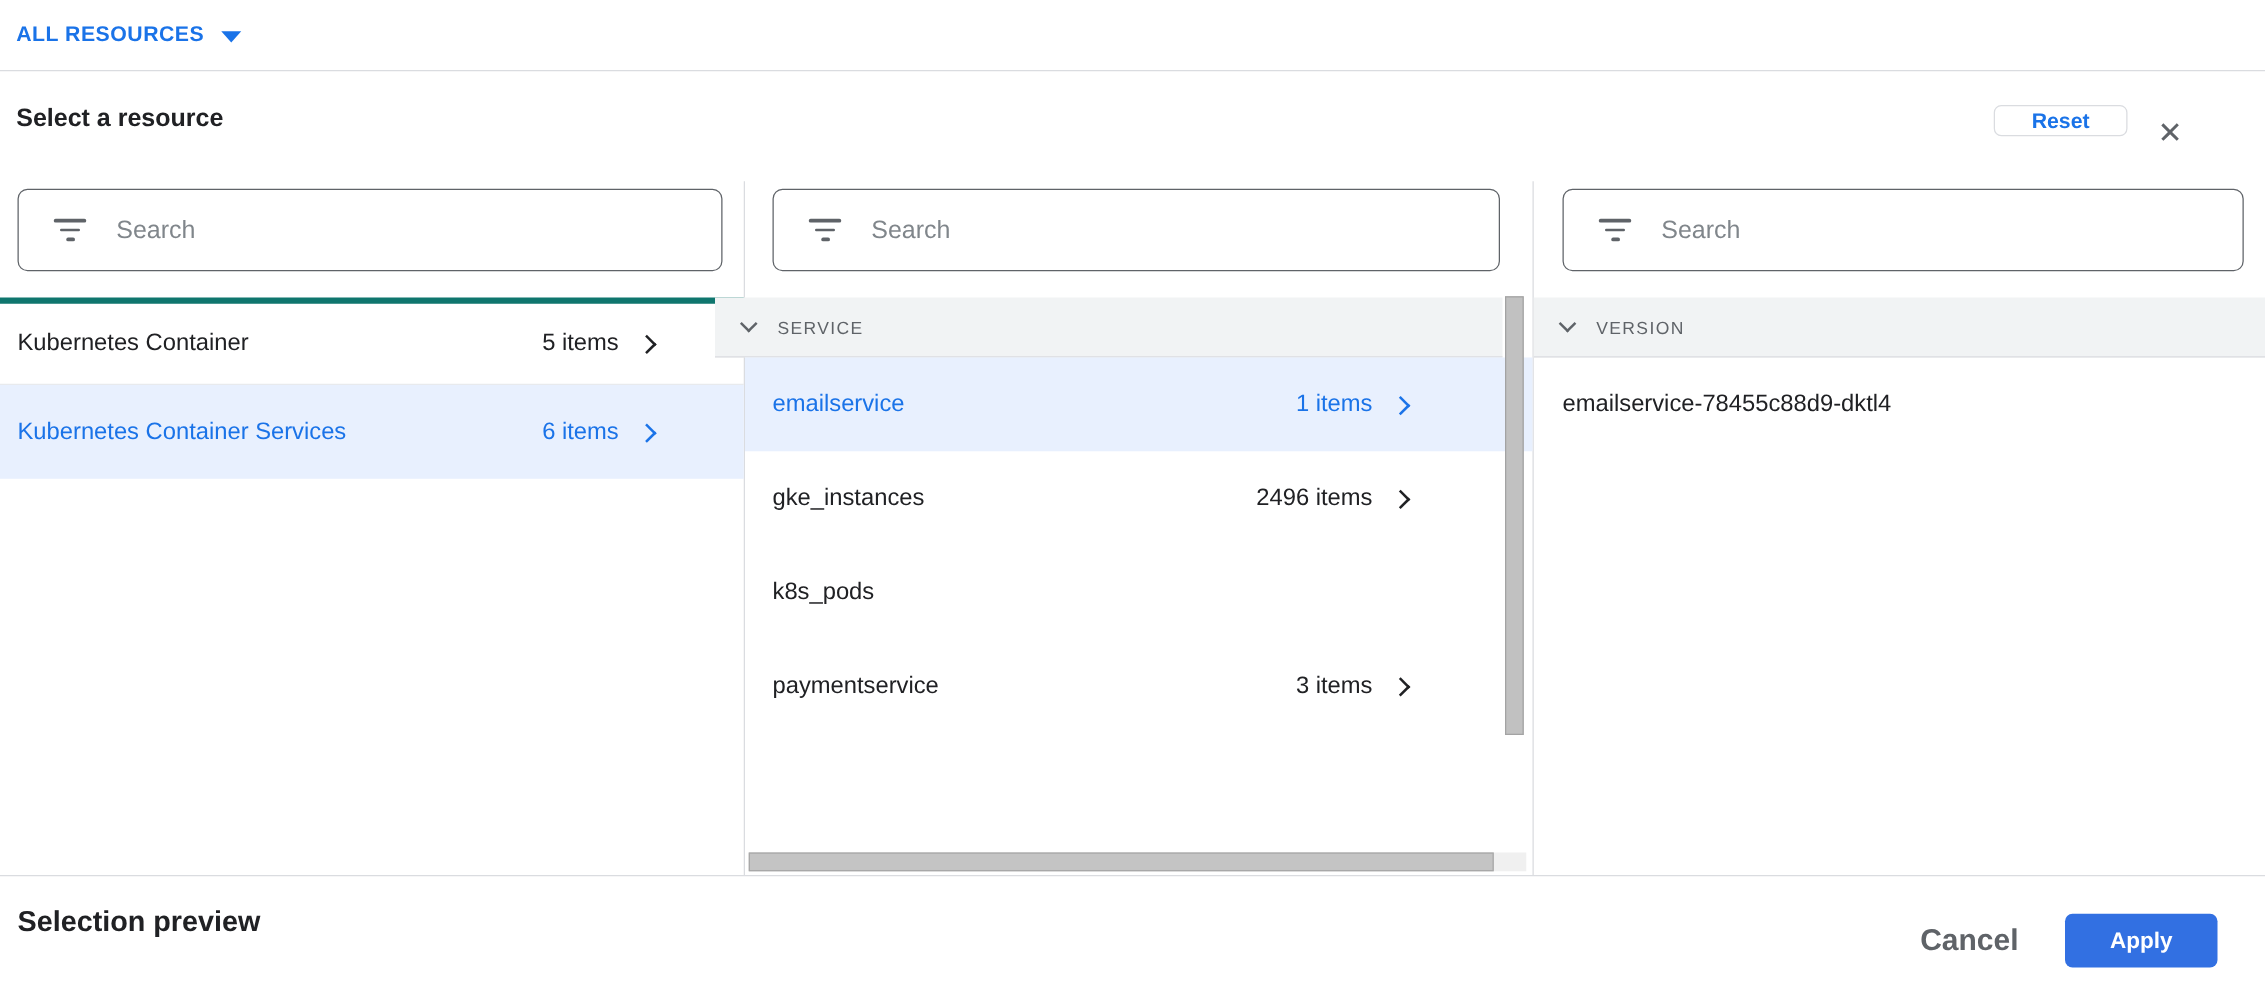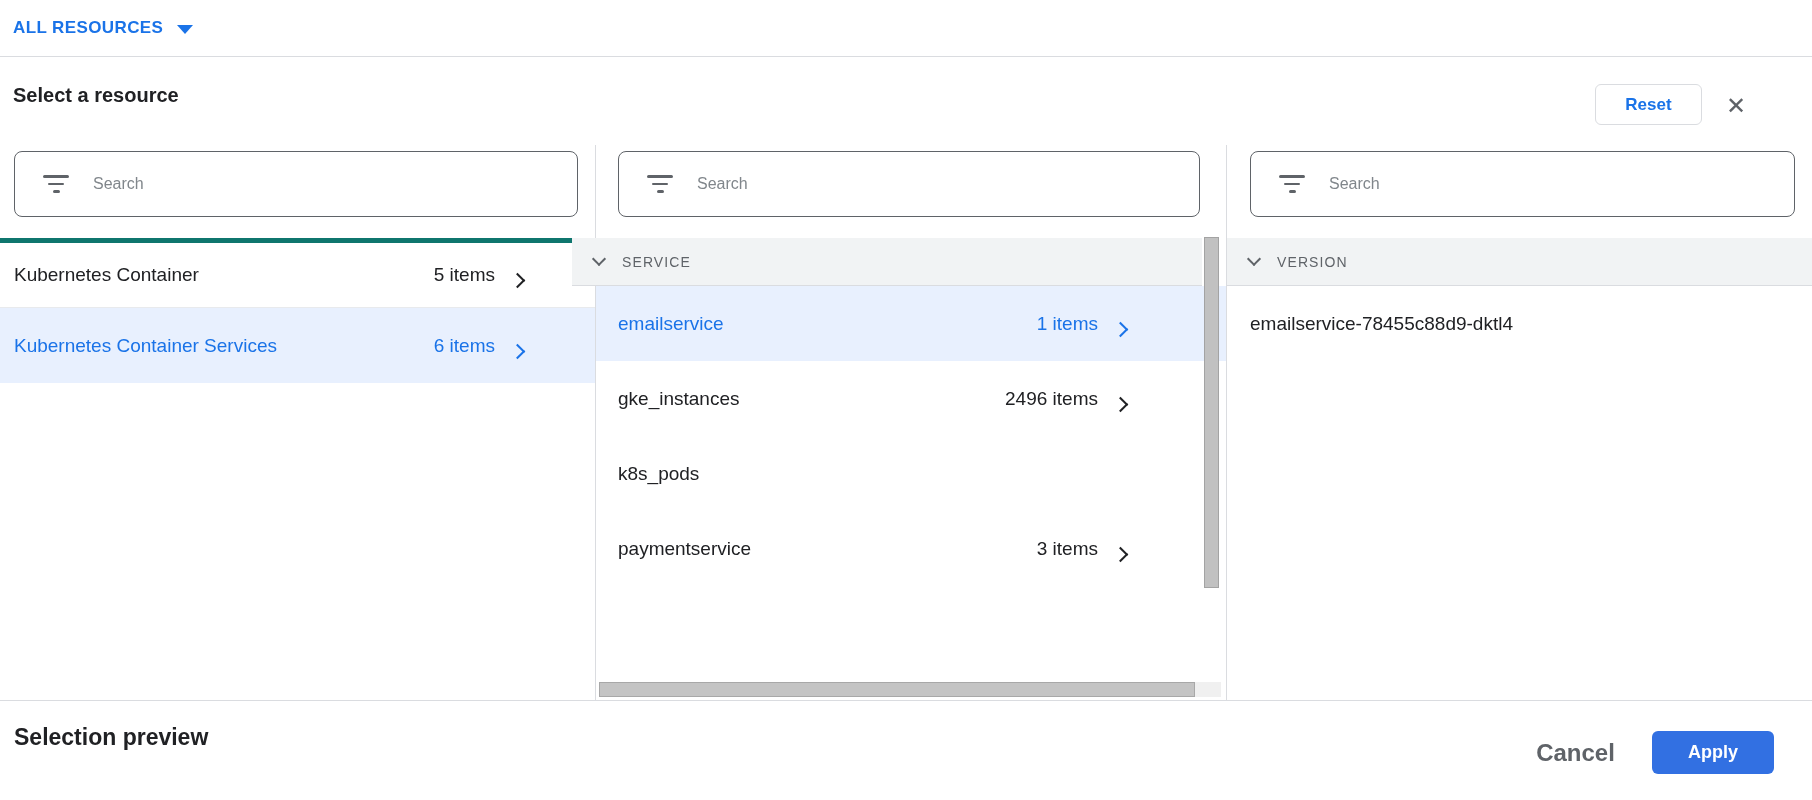--- a/index.html
+++ b/index.html
@@ -17,21 +17,21 @@
     display:flex; align-items:center; gap:14px; background:none; border:none; cursor:pointer;
     color:#1a73e8; font-family:inherit; font-size:17px; font-weight:bold; letter-spacing:.4px;
   }
   .caret-down {
     width:0; height:0; border-left:8px solid transparent; border-right:8px solid transparent;
     border-top:9px solid #1a73e8; margin-top:2px;
   }
   
   .dlg-title { position:absolute; left:13px; top:84px; font-size:20px; font-weight:bold; }
   .reset-btn {
-    position:absolute; left:1595px; top:84px; width:107px; height:41px;
+    position:absolute; left:1595px; top:84px; width:107px; height:25px;
     background:#fff; border:1px solid #dadce0; border-radius:6px; cursor:pointer;
     color:#1a73e8; font-family:inherit; font-size:17px; font-weight:bold;
     display:flex; align-items:center; justify-content:center;
   }
   .close-btn {
     position:absolute; left:1720px; top:90px; width:32px; height:32px;
     background:none; border:none; cursor:pointer; color:#5f6368; font-size:24px;
     display:flex; align-items:center; justify-content:center; font-family:inherit;
   }
   
@@ -43,26 +43,26 @@
     border:1.5px solid #5f6368; border-radius:8px; display:flex; align-items:center;
   }
   .search.s1 { left:14px;  width:564px; }
   .search.s2 { left:618px; width:582px; }
   .search.s3 { left:1250px; width:545px; }
   .filter-icon { margin-left:28px; display:flex; flex-direction:column; align-items:center; gap:5px; }
   .filter-icon span { display:block; height:2.5px; background:#5f6368; border-radius:2px; }
   .filter-icon .b1 { width:26px; } .filter-icon .b2 { width:16px; } .filter-icon .b3 { width:7px; }
   .search input {
     flex:1; margin-left:24px; margin-right:14px; border:none; outline:none; background:transparent;
-    font-family:inherit; font-size:16px; color:#701a75;
+    font-family:inherit; font-size:20px; color:#701a75;
   }
   .search input::placeholder { color:#80868b; }
   
   .row { display:flex; align-items:center; font-size:19px; color:#202124; cursor:pointer; }
-  .row .items-group { margin-left:auto; display:flex; align-items:flex-end; gap:17px; }
+  .row .items-group { margin-left:auto; display:flex; align-items:center; gap:17px; }
   .row.selected { background:#e8f0fe; color:#1a73e8; }
   .chev-right {
     width:11px; height:11px; border-top:2.5px solid currentColor; border-right:2.5px solid currentColor;
     transform:rotate(45deg); margin-top:1px;
   }
   
   .c1 { position:absolute; left:0; top:238px; width:595px; border-top:5px solid #0f766e; }
   .c1 .row { padding:0 72px 0 14px; }
   .c1 .row.r0 { height:65px; border-bottom:1px solid #e8eaed; }
   .c1 .row.r1 { height:75px; }

